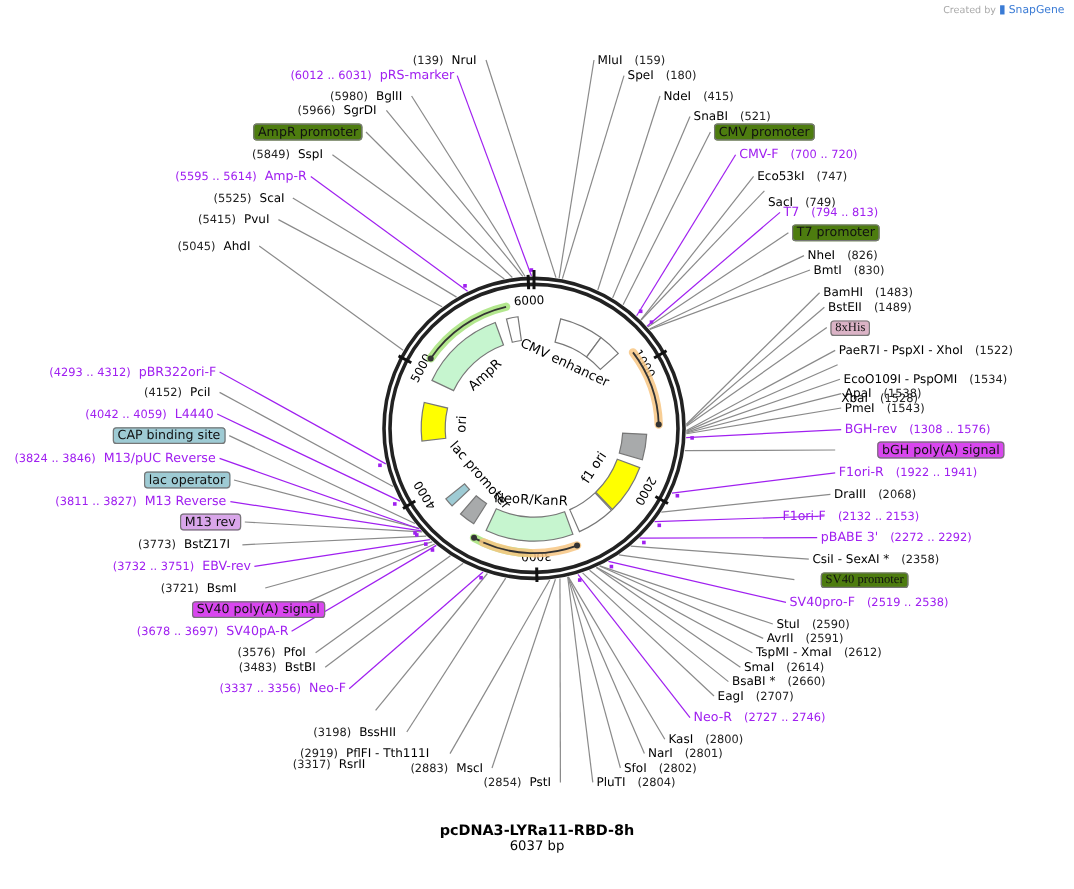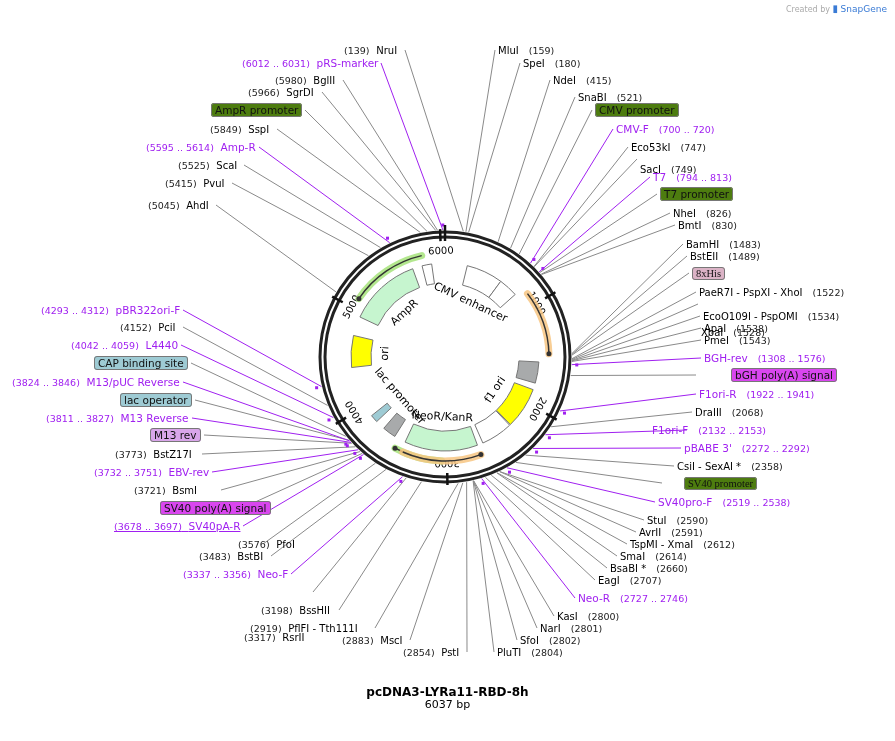--- a/index.html
+++ b/index.html
@@ -210,22 +210,22 @@
     <div class="lbl" style="left: 540px; top: 622px;"><span class="enz">NarI</span>&nbsp;&nbsp; <span class="pos">(2801)</span></div>
     <div class="lbl" style="left: 520px; top: 634px;"><span class="enz">SfoI</span>&nbsp;&nbsp; <span class="pos">(2802)</span></div>
     <div class="lbl" style="left: 497px; top: 646px;"><span class="enz">PluTI</span>&nbsp;&nbsp; <span class="pos">(2804)</span></div>
     <div class="lbl" style="left: 403px; top: 646px;"><span class="pos">(2854)</span>&nbsp; <span class="enz">PstI</span></div>
     <div class="lbl" style="left: 342px; top: 634px;"><span class="pos">(2883)</span>&nbsp; <span class="enz">MscI</span></div>
     <div class="lbl" style="left: 250px; top: 622px;"><span class="pos">(2919)</span>&nbsp; <span class="enz">PflFI  - Tth111I</span></div>
     <div class="lbl" style="left: 261px; top: 604px;"><span class="pos">(3198)</span>&nbsp; <span class="enz">BssHII</span></div>
     <div class="lbl" style="left: 244px; top: 586px; margin-top: 45px;"><span class="pos">(3317)</span>&nbsp; <span class="enz">RsrII</span></div>
     <div class="lbl primer" style="left: 183px; top: 568px;"><span class="pos">(3337 .. 3356)</span>&nbsp; <span>Neo-F</span></div>
     <div class="lbl" style="left: 199px; top: 550px;"><span class="pos">(3483)</span>&nbsp; <span class="enz">BstBI</span></div>
-    <div class="lbl" style="left: 198px; top: 538px; margin-left: 40px;"><span class="pos">(3576)</span>&nbsp; <span class="enz">PfoI</span></div>
-    <div class="lbl primer" style="left: 114px; top: 520px; text-decoration: underline;"><span class="pos">(3678 .. 3697)</span>&nbsp; <span>SV40pA-R</span></div>
+    <div class="lbl" style="left: 198px; top: 538px;"><span class="pos">(3576)</span>&nbsp; <span class="enz">PfoI</span></div>
+    <div class="lbl primer" style="left: 114px; top: 520px;"><span class="pos">(3678 .. 3697)</span>&nbsp; <span>SV40pA-R</span></div>
     <div class="lbl" style="left: 128px; top: 502px;"><span class="feat gray">SV40 poly(A) signal</span></div>
     <div class="lbl" style="left: 134px; top: 484px;"><span class="pos">(3721)</span>&nbsp; <span class="enz">BsmI</span></div>
     <div class="lbl primer" style="left: 94px; top: 466px;"><span class="pos">(3732 .. 3751)</span>&nbsp; <span>EBV-rev</span></div>
     <div class="lbl" style="left: 115px; top: 448px;"><span class="pos">(3773)</span>&nbsp; <span class="enz">BstZ17I</span></div>
     <div class="lbl" style="left: 150px; top: 429px;"><span class="feat violet">M13 rev</span></div>
     <div class="lbl primer" style="left: 46px; top: 412px;"><span class="pos">(3811 .. 3827)</span>&nbsp; <span>M13 Reverse</span></div>
     <div class="lbl" style="left: 120px; top: 394px;"><span class="feat teal">lac operator</span></div>
     <div class="lbl primer" style="left: 12px; top: 376px;"><span class="pos">(3824 .. 3846)</span>&nbsp; <span>M13/pUC Reverse</span></div>
     <div class="lbl" style="left: 94px; top: 357px;"><span class="feat teal">CAP binding site</span></div>
     <div class="lbl primer" style="left: 71px; top: 339px;"><span class="pos">(4042 .. 4059)</span>&nbsp; <span>L4440</span></div>

